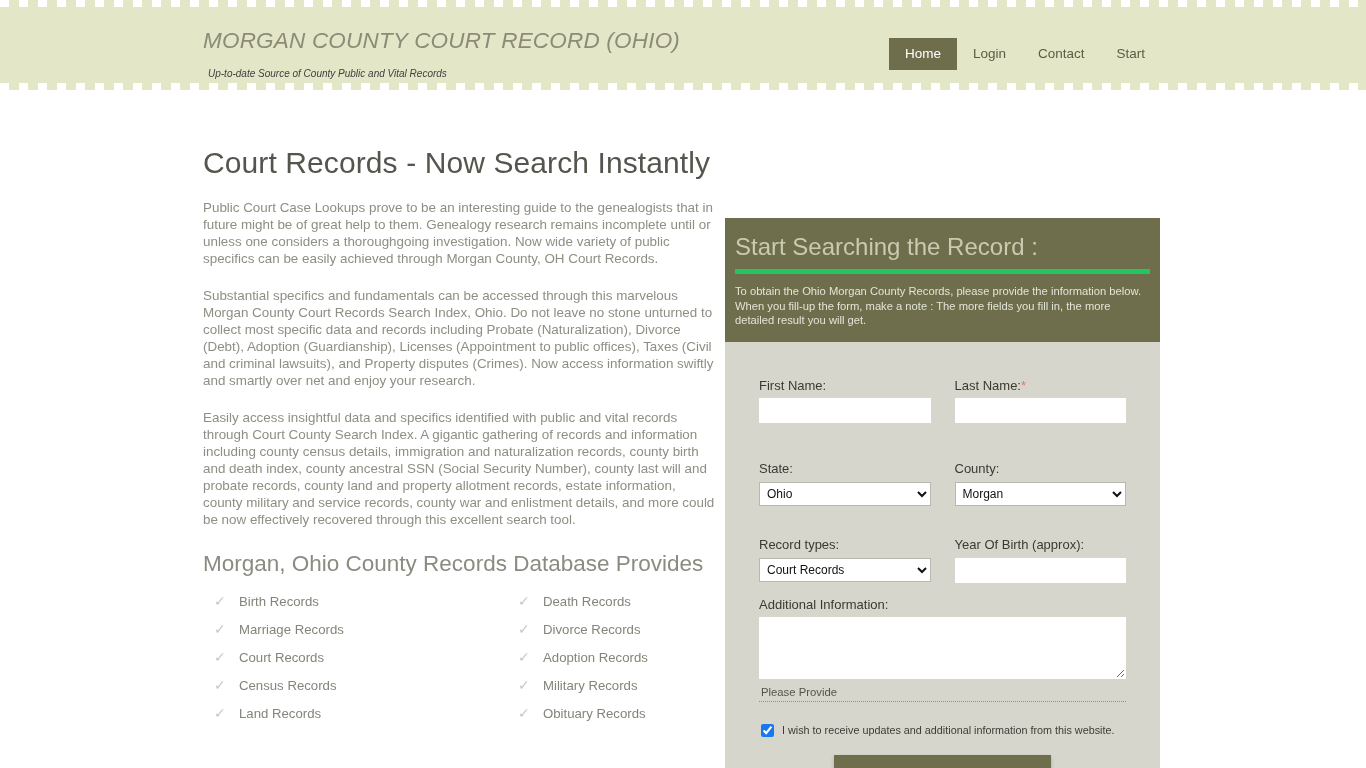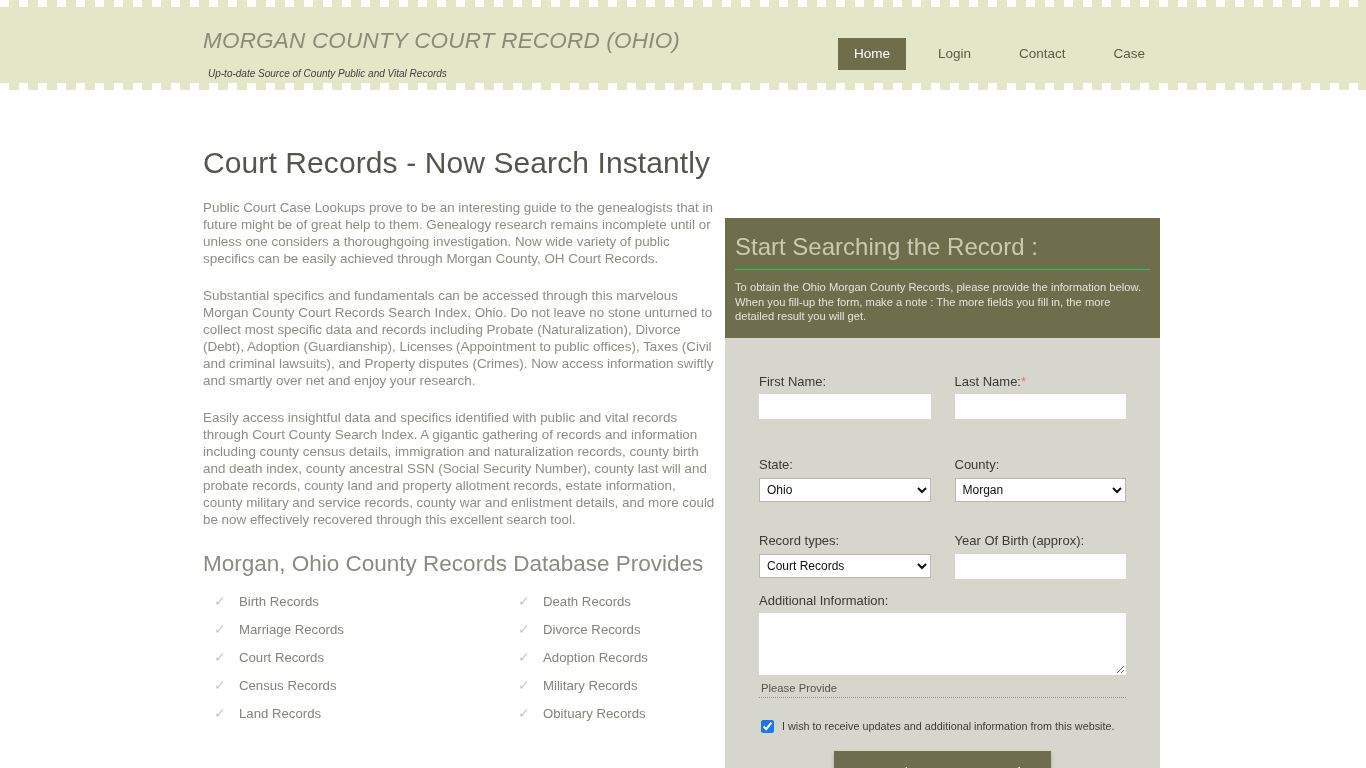--- a/index.html
+++ b/index.html
@@ -65,21 +65,21 @@
     color: #404040;
     white-space: nowrap;
   }
 
   .nav {
     position: absolute;
     right: 205px;
     top: 38px;
     display: flex;
     align-items: center;
-    gap: 16px;
+    gap: 0px;
   }
   .nav-item {
     font-size: 13.5px;
     color: #5c5c46;
     padding: 9px 16px;
     text-decoration: none;
     display: inline-block;
     line-height: 1;
     cursor: pointer;
   }
@@ -164,21 +164,21 @@
   .panel-head {
     background: #6e6e4c;
     padding: 16px 10px 14px 10px;
   }
   .panel-title {
     font-size: 24px;
     font-weight: 400;
     color: #c9cbb0;
     line-height: 1.1;
     padding: 0 0 9px 0;
-    border-bottom: 1px solid #22c55e;
+    border-bottom: 5px solid #22c55e;
     margin: 0 0 10px 0;
   }
   .panel-desc {
     font-size: 11.2px;
     line-height: 14.5px;
     color: #e3e4d6;
     margin: 0;
   }
 
   .panel-body {
@@ -292,21 +292,21 @@
     <div class="perf perf-top"></div>
     <div class="header-inner">
       <div class="brand">
         <div class="brand-title">MORGAN COUNTY COURT RECORD (OHIO)</div>
         <div class="brand-sub">Up-to-date Source of  County Public and Vital Records</div>
       </div>
       <nav class="nav">
         <a class="nav-item active">Home</a>
         <a class="nav-item">Login</a>
         <a class="nav-item">Contact</a>
-        <a class="nav-item">Case</a>
+        <a class="nav-item">Start</a>
       </nav>
     </div>
     <div class="perf perf-bottom"></div>
   </div>
 
   <div class="main">
 
     <div class="left-col">
       <h1 class="h1">Court Records - Now Search Instantly</h1>
       <p class="para">Public Court Case Lookups prove to be an interesting guide to the genealogists that in future might be of great help to them. Genealogy research remains incomplete until or unless one considers a thoroughgoing investigation. Now wide variety of public specifics can be easily achieved through Morgan County, OH Court Records.</p>

